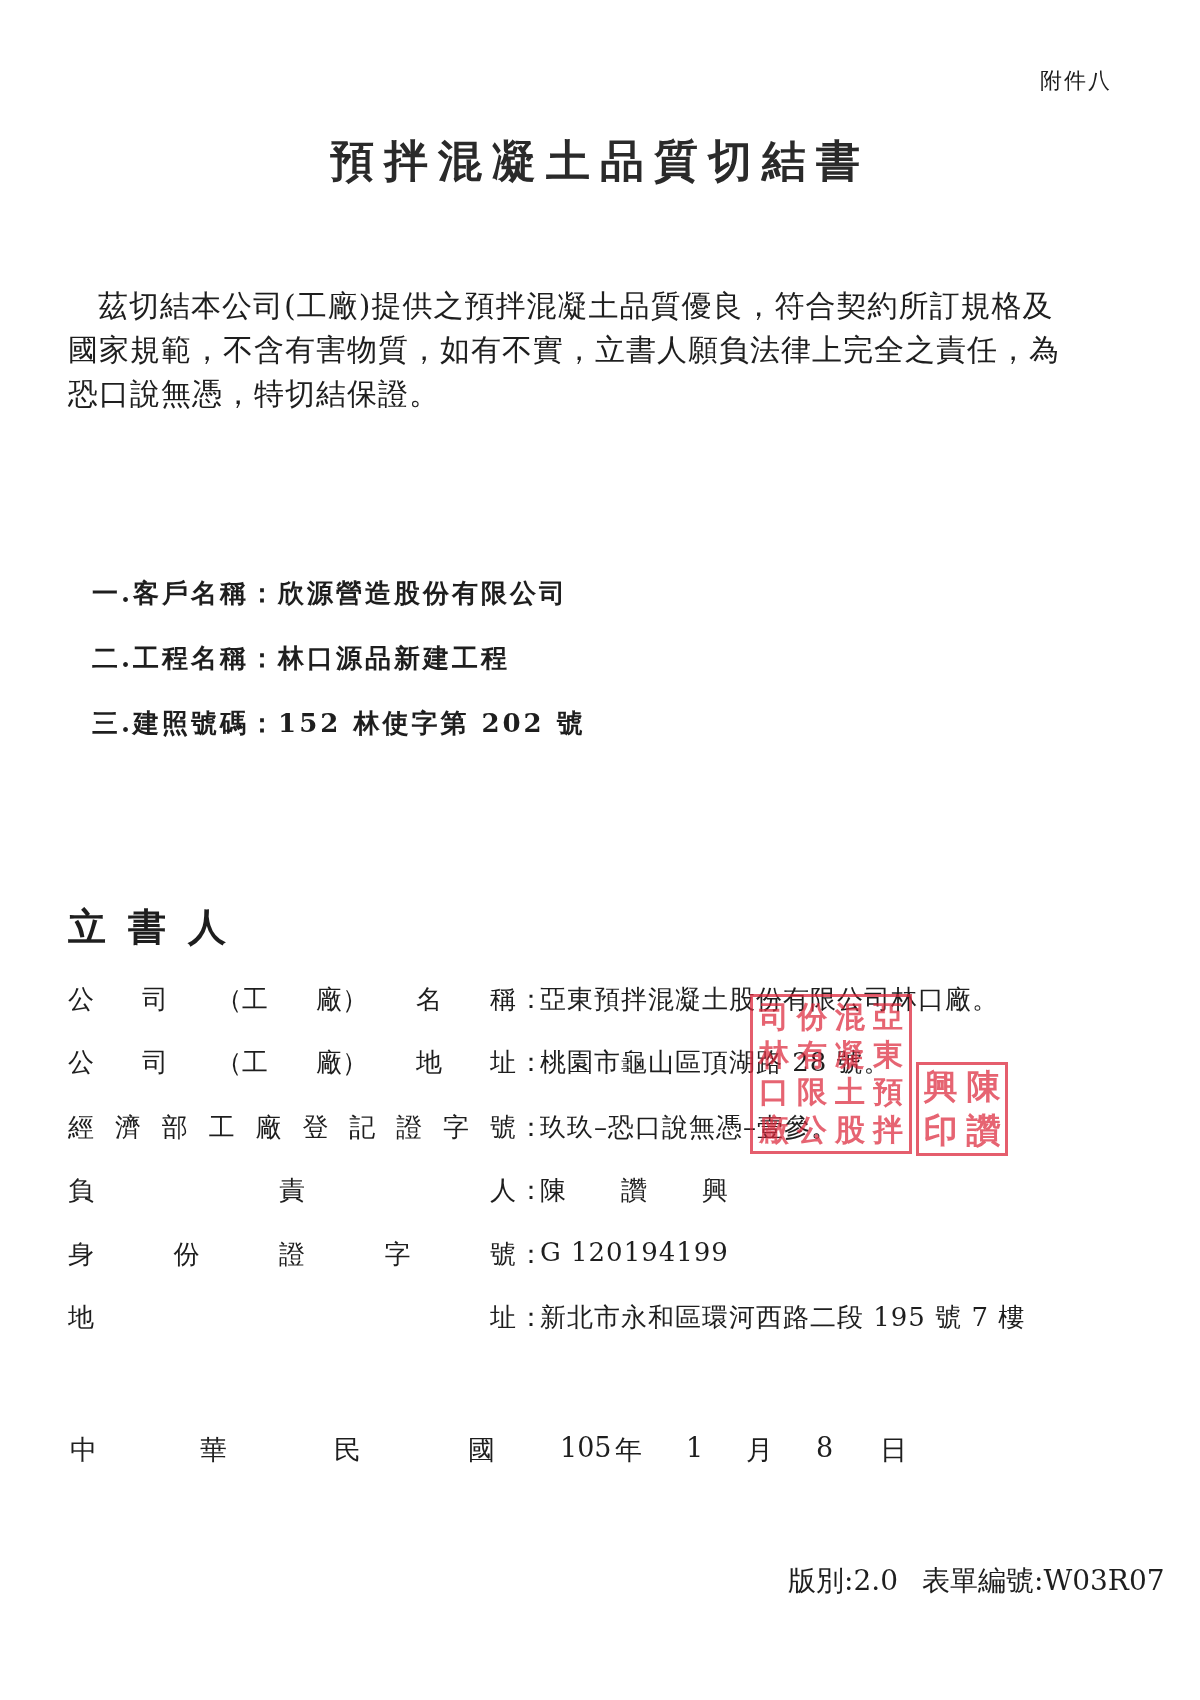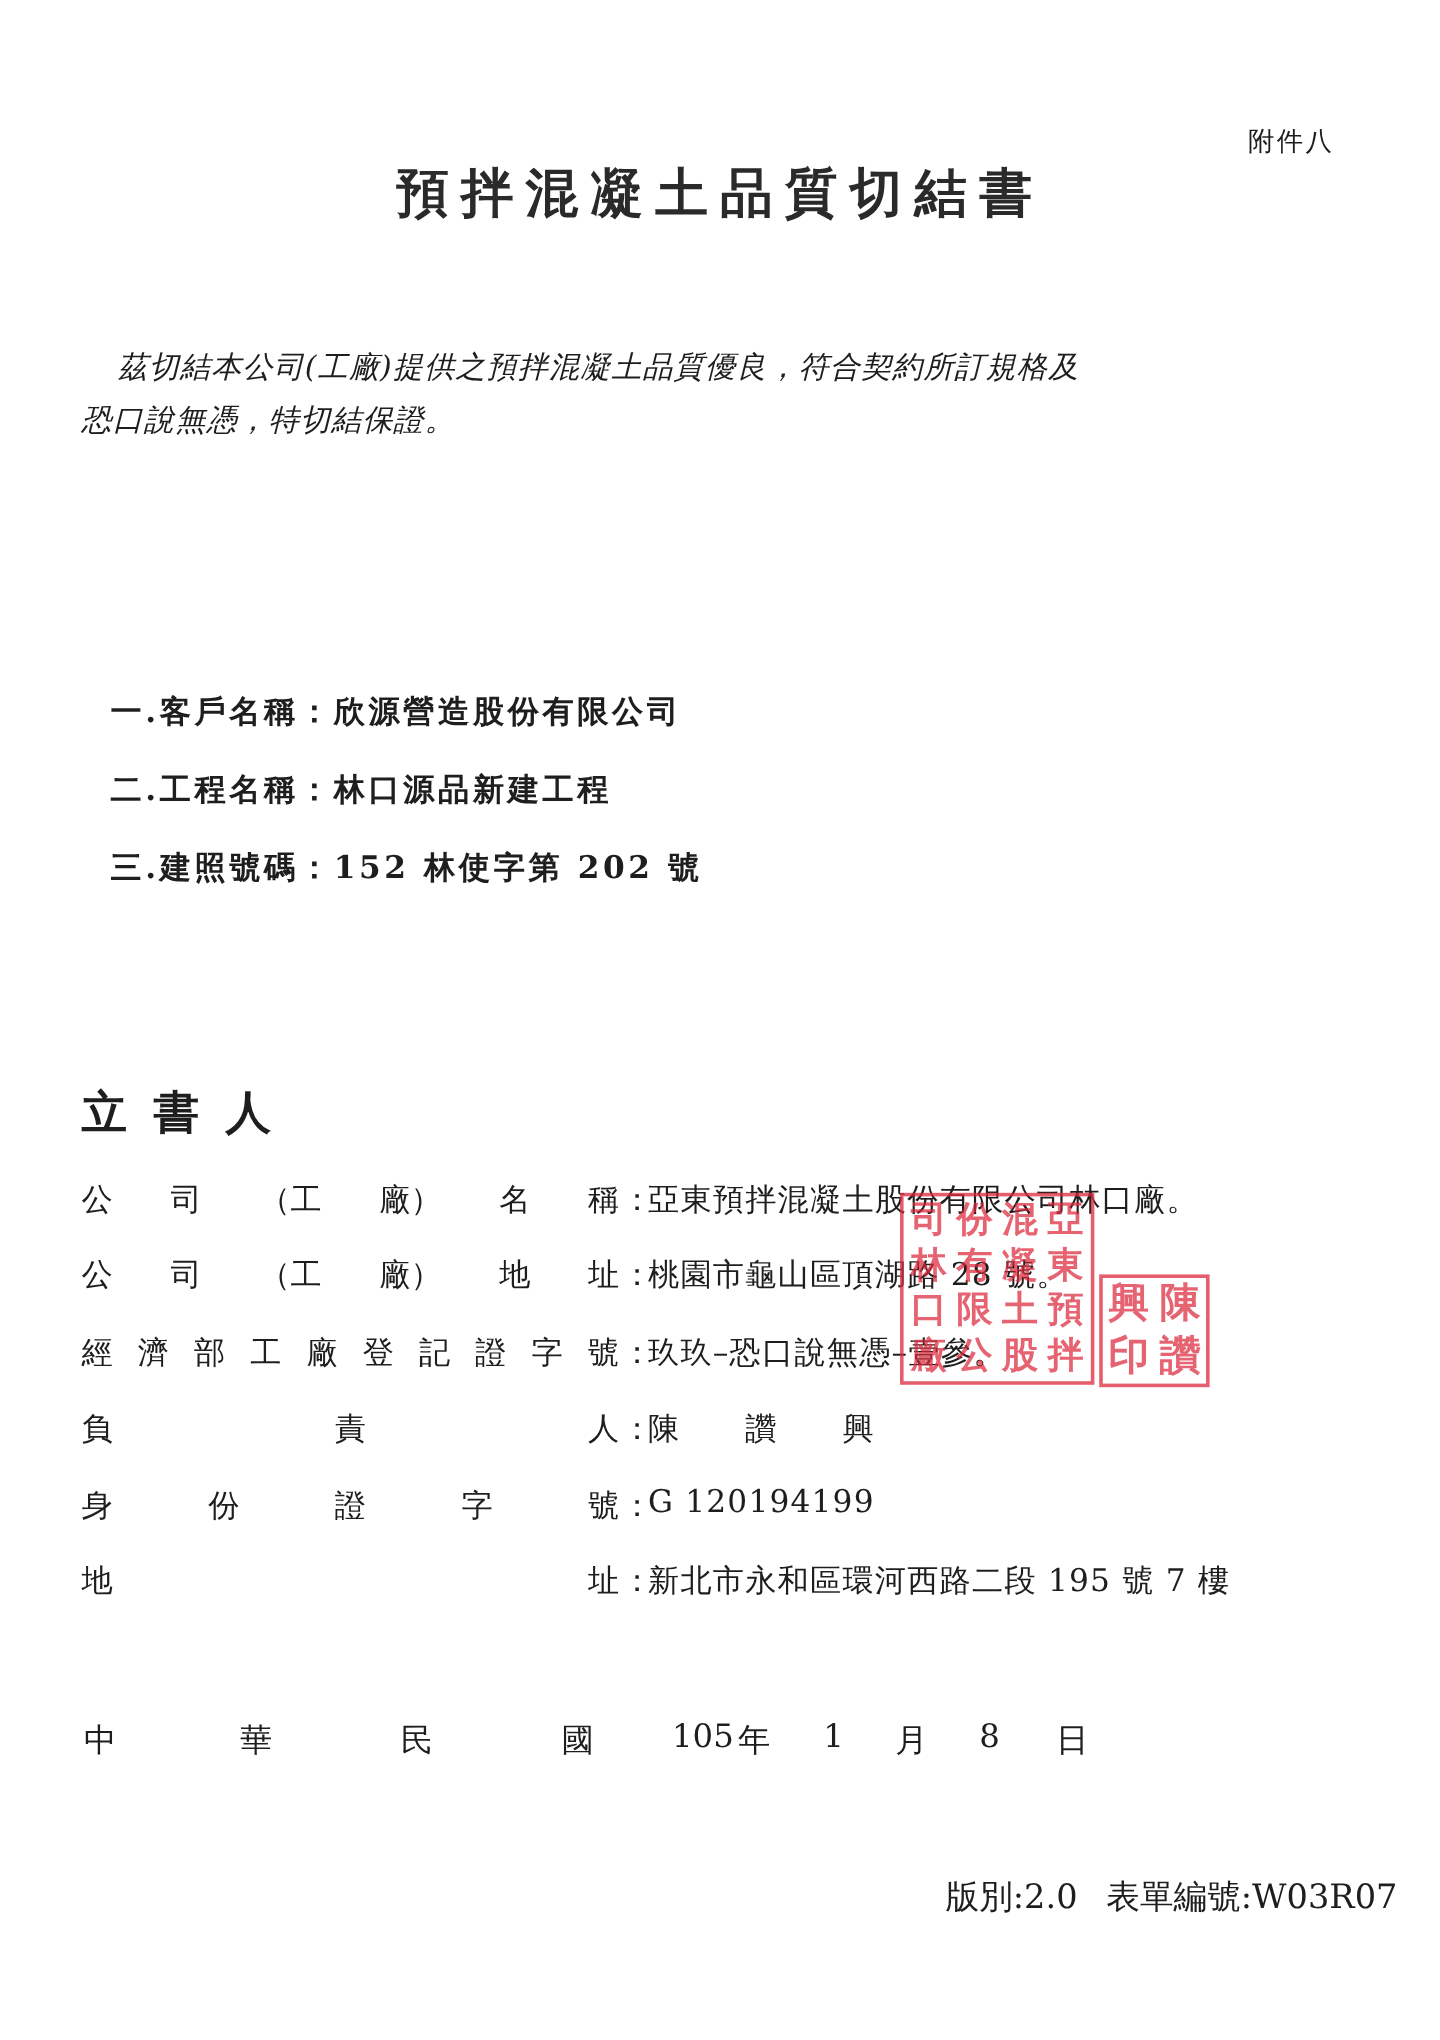--- a/index.html
+++ b/index.html
@@ -1,23 +1,23 @@
 <!DOCTYPE html>
 <html><head>
 <meta charset="utf-8">
 <style>
   html, body { margin: 0; padding: 0; background: #ffffff; }
   body { width: 1200px; height: 1700px; position: relative; overflow: hidden;
          font-family: "DejaVu Serif", "Liberation Serif", serif; color: #1e1e1e; }
   .abs { position: absolute; white-space: nowrap; }
-  .attachment { right: 88px; top: 66px; font-size: 22px; letter-spacing: 2px; margin-top: 37px; }
+  .attachment { right: 88px; top: 66px; font-size: 22px; letter-spacing: 2px; }
   .title { left: 0; width: 1200px; text-align: center; top: 132px; font-size: 44px;
            letter-spacing: 10px; font-weight: bold; color: #2a2a2a; }
-  .para { left: 68px; width: 1075px; top: 284px; font-size: 25px; line-height: 44px;
-          white-space: normal; text-indent: 30px; letter-spacing: 1px; font-style: italic; }
+  .para { left: 68px; width: 1075px; top: 284px; font-size: 30px; line-height: 44px;
+          white-space: normal; text-indent: 30px; letter-spacing: 1px; }
   .para span { display: block; }
   .para span + span { text-indent: 0; }
   .item { left: 92px; font-size: 26px; letter-spacing: 3px; font-weight: bold; }
   .signer-heading { left: 68px; top: 902px; font-size: 38px; letter-spacing: 22px; font-weight: bold; }
   .row { left: 68px; height: 36px; font-size: 26px; }
   .row .label { position: absolute; left: 0; width: 448px; display: flex; justify-content: space-between; }
   .row .colon { position: absolute; left: 450px; }
   .row .value { position: absolute; left: 472px; letter-spacing: 1px; }
   .date { top: 1432px; font-size: 27px; }
   .footer { left: 788px; top: 1562px; font-size: 28px; }
@@ -34,20 +34,21 @@
 </style>
 </head>
 <body>
 
 <div class="abs attachment">附件八</div>
 
 <div class="abs title">預拌混凝土品質切結書</div>
 
 <div class="abs para">
   <span>茲切結本公司(工廠)提供之預拌混凝土品質優良，符合契約所訂規格及</span>
+  <span>國家規範，不含有害物質，如有不實，立書人願負法律上完全之責任，為</span>
   <span>恐口說無憑，特切結保證。</span>
 </div>
 
 <div class="abs item" style="top:576px;">
   <span>一.客戶名稱：</span><span>欣源營造股份有限公司</span>
 </div>
 <div class="abs item" style="top:641px;">
   <span>二.工程名稱：</span><span>林口源品新建工程</span>
 </div>
 <div class="abs item" style="top:706px;">

